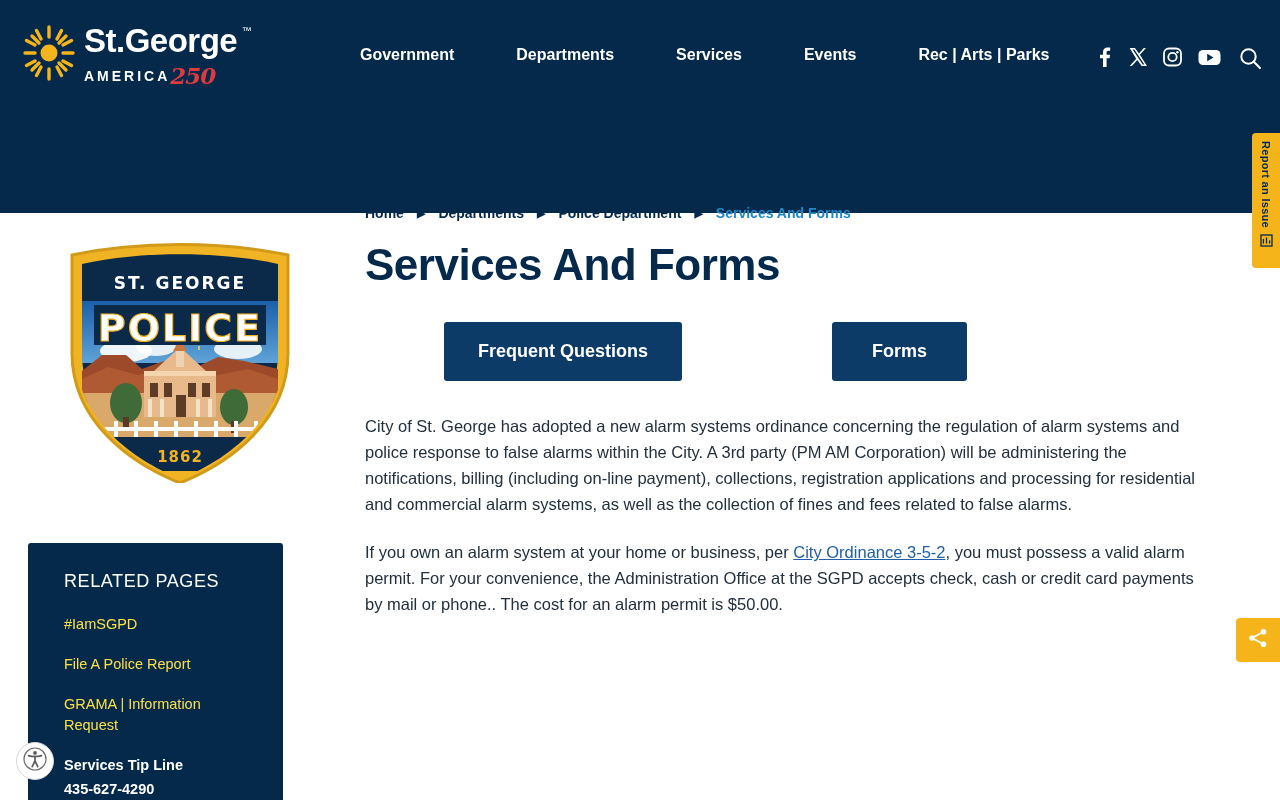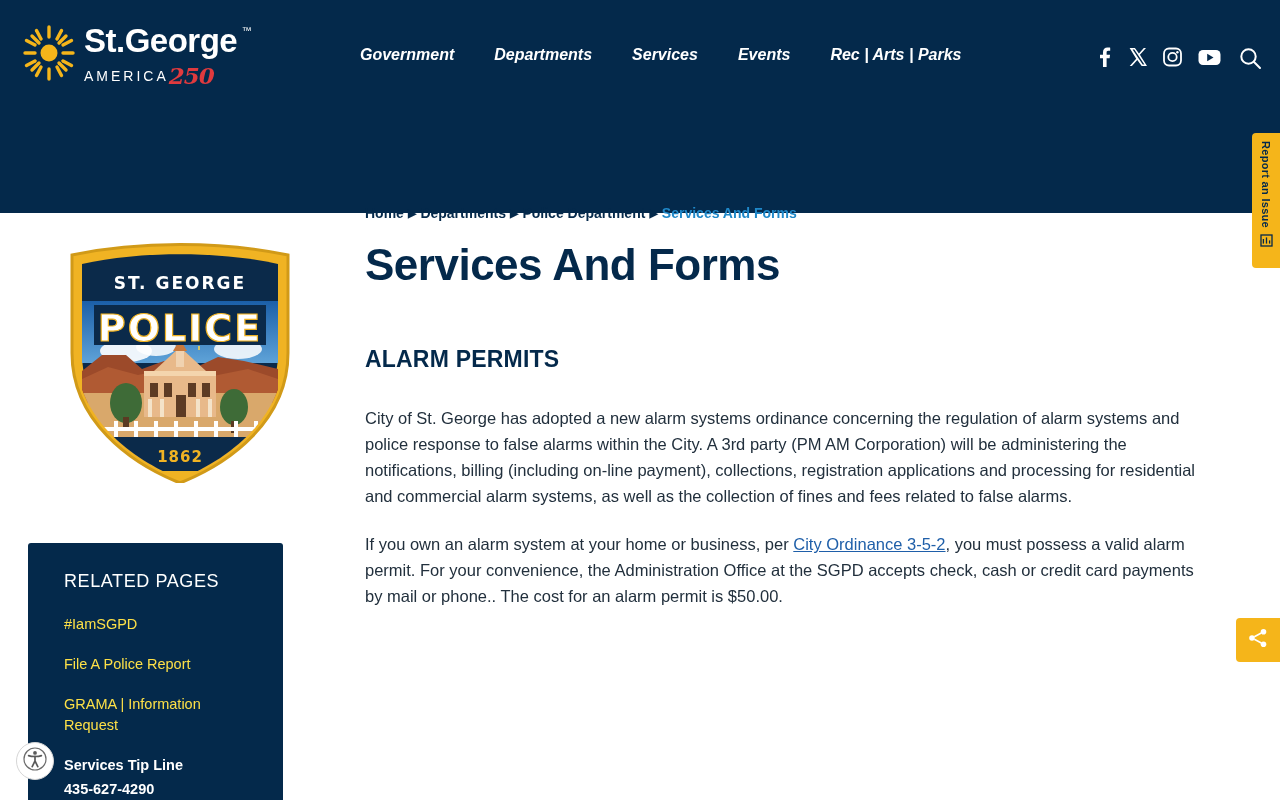--- a/index.html
+++ b/index.html
@@ -40,40 +40,39 @@
     font-weight: normal;
   }
   .logo-sub-row {
     display: flex;
     align-items: center;
     margin-top: 7px;
   }
   .logo-sub {
     font-size: 14px;
     letter-spacing: 3px;
-    font-weight: normal;
+    font-weight: bold;
     color: #ffffff;
   }
   .logo-250 {
     margin-left: 0;
     color: #e03a3e;
     font-size: 23px;
     font-weight: bold;
     font-family: "DejaVu Serif", serif;
     font-style: italic;
     letter-spacing: -1px;
   }
 
   .nav {
     position: absolute;
     left: 360px;
     top: 46px;
     display: flex;
-    gap: 40px;
-    font-style: italic;
+    gap: 62px;
   }
   .nav-item {
     color: #ffffff;
     font-size: 16px;
     font-weight: bold;
     cursor: pointer;
     white-space: nowrap;
   }
 
   .social {
@@ -150,20 +149,21 @@
   
   .content {
     position: absolute;
     left: 365px;
     top: 205px;
     width: 845px;
   }
   .breadcrumb {
     display: flex;
     align-items: center;
+    gap: 9px;
     font-size: 14px;
     font-weight: bold;
     color: #04294b;
   }
   .breadcrumb .crumb { cursor: pointer; white-space: nowrap; }
   .breadcrumb .crumb.current { color: #1f88c9; cursor: default; }
   .breadcrumb .sep {
     color: #04294b;
     font-size: 11px;
     padding: 0 4px;
@@ -460,22 +460,25 @@
     <span class="sep">▶</span>
     <span class="crumb">Departments</span>
     <span class="sep">▶</span>
     <span class="crumb">Police Department</span>
     <span class="sep">▶</span>
     <span class="crumb current">Services And Forms</span>
   </div>
 
   <h1 class="page-title">Services And Forms</h1>
 
-
-  <h2 class="section-title">ALARM PERMITS</h2>
+  <div class="btn-row">
+    <button class="btn btn-faq">Frequent Questions</button>
+    <button class="btn btn-forms">Forms</button>
+  </div>
+
 
   <p class="para">City of St. George has adopted a new alarm systems ordinance concerning the regulation of alarm systems and police response to false alarms within the City. A 3rd party (PM AM Corporation) will be administering the notifications, billing (including on-line payment), collections, registration applications and processing for residential and commercial alarm systems, as well as the collection of fines and fees related to false alarms.</p>
 
   <p class="para">
     <span>If you own an alarm system at your home or business, per </span><a href="#">City Ordinance 3-5-2</a><span>,  you must possess a valid alarm permit. For your convenience, the Administration Office at the SGPD accepts check, cash or credit card payments by mail or phone.. The cost for an alarm permit is $50.00.</span>
   </p>
 </div>
 
 <div class="related">
   <h3>RELATED PAGES</h3>

